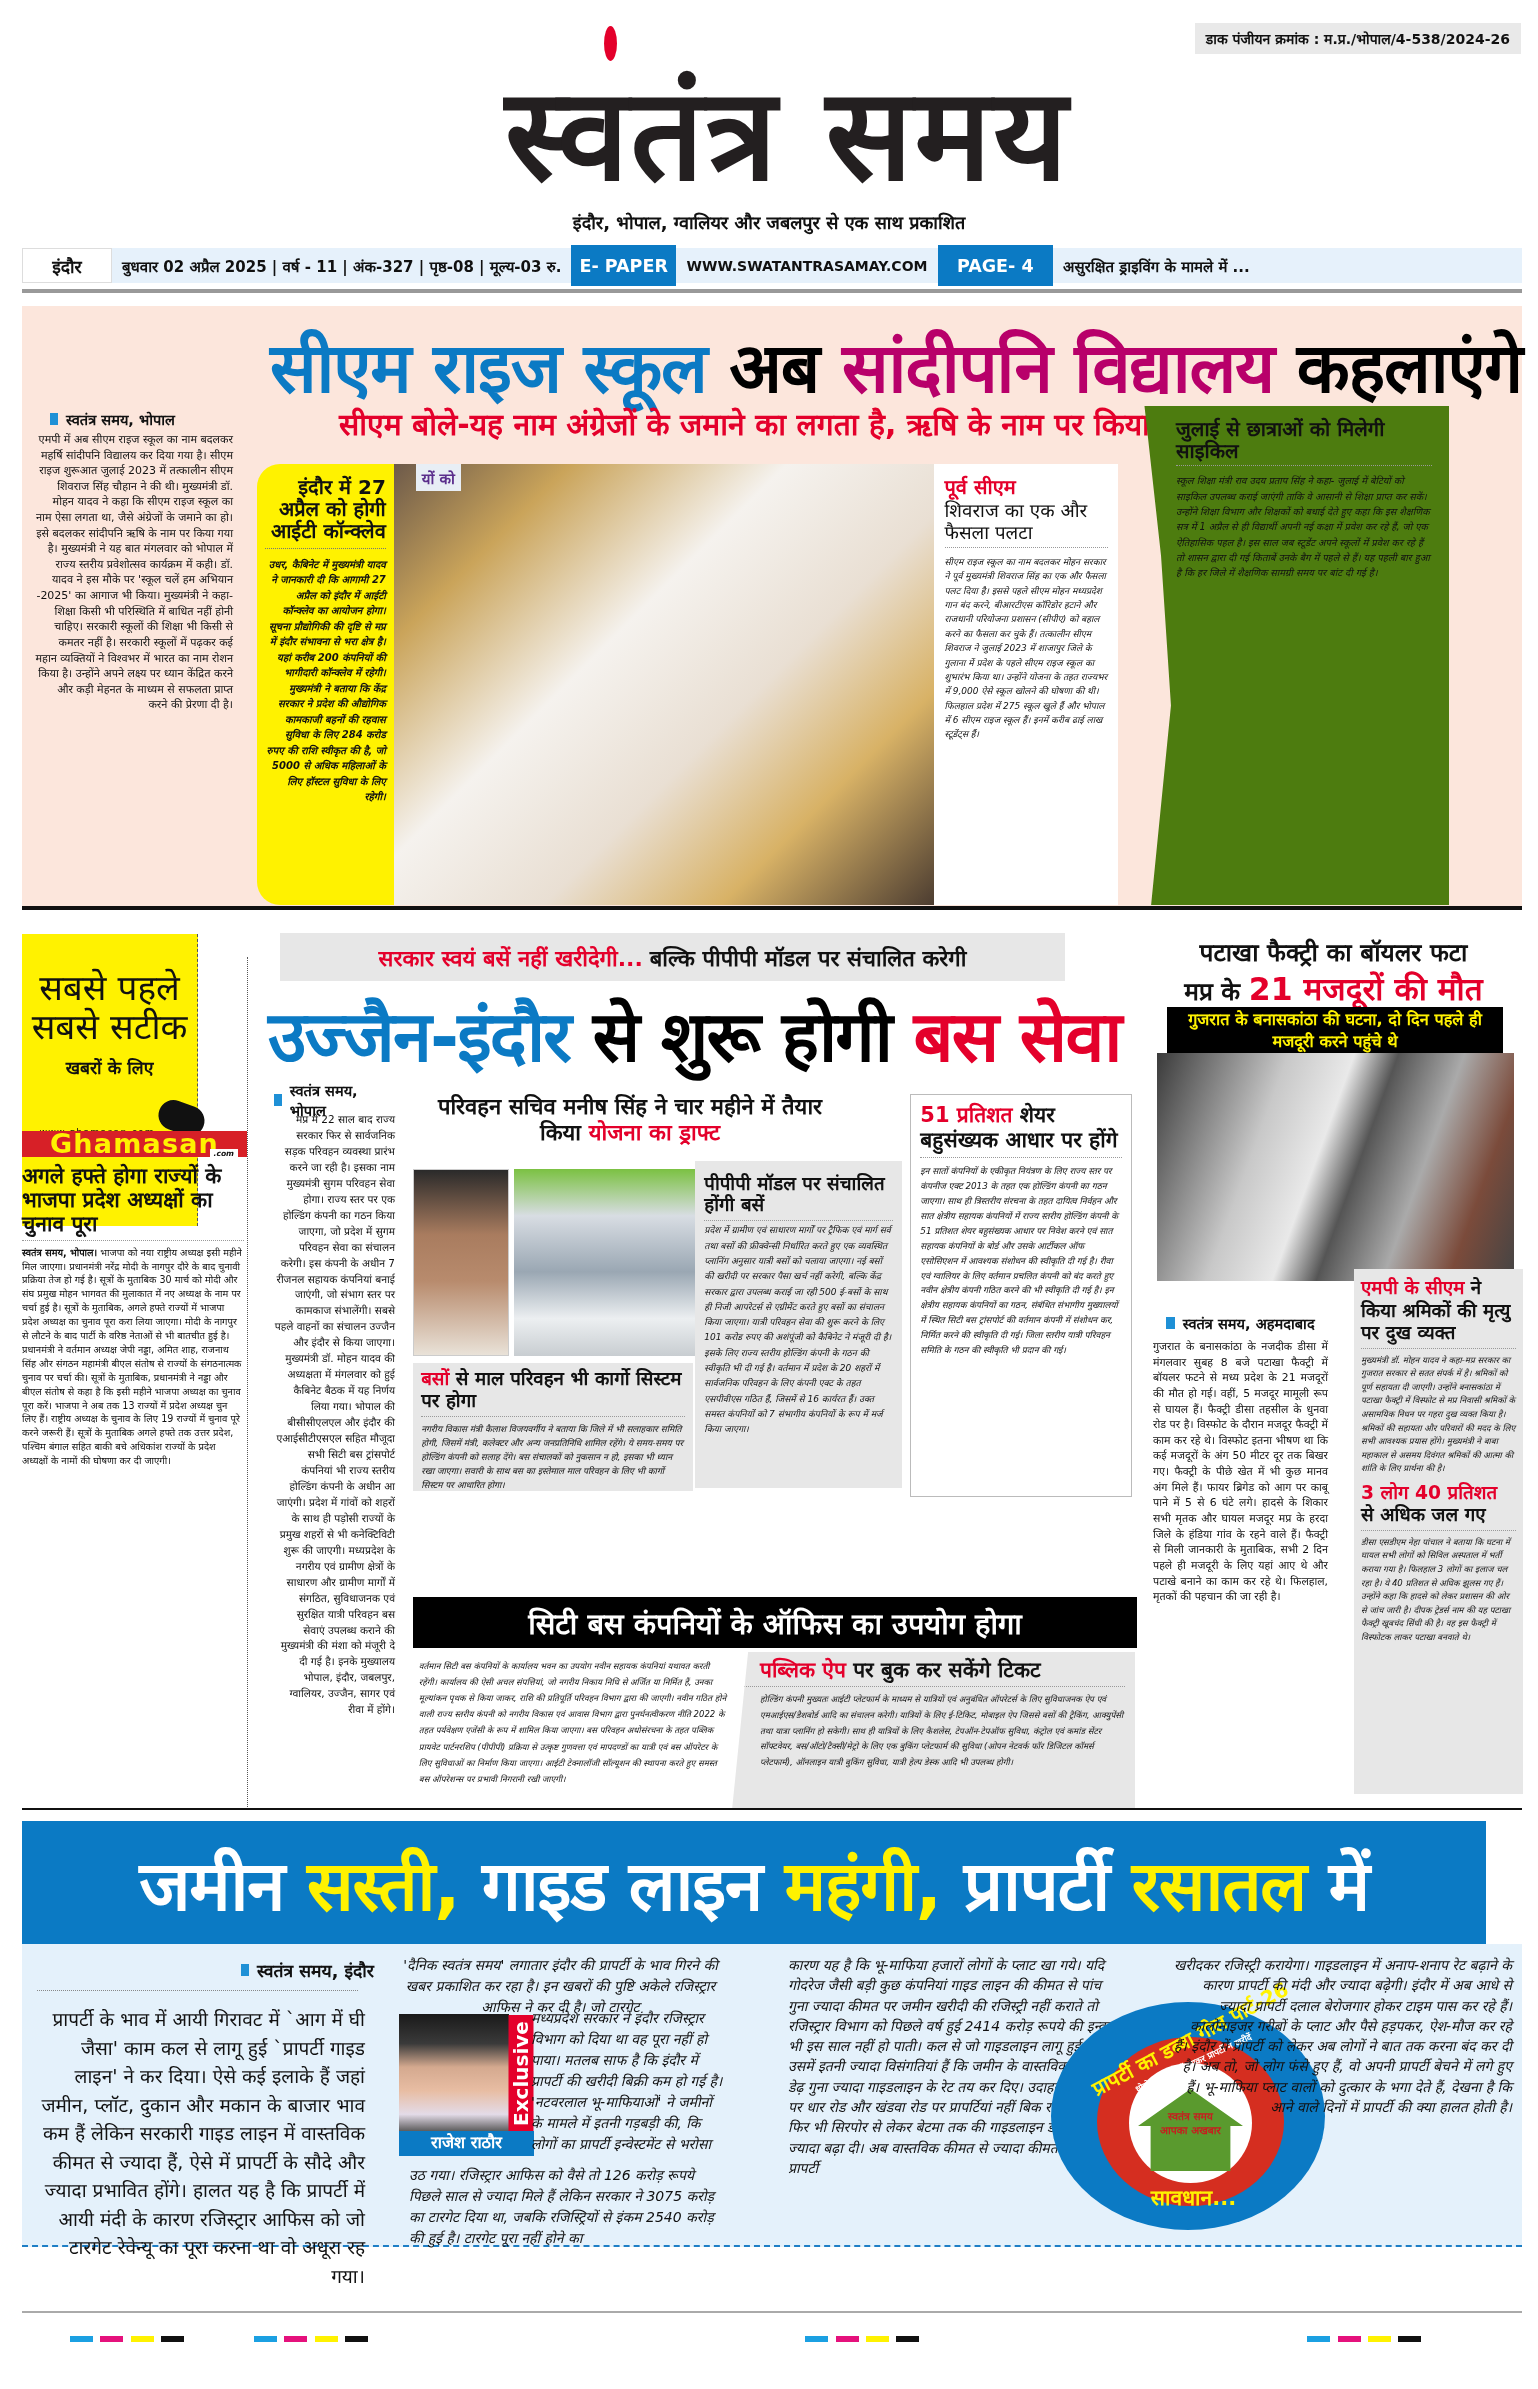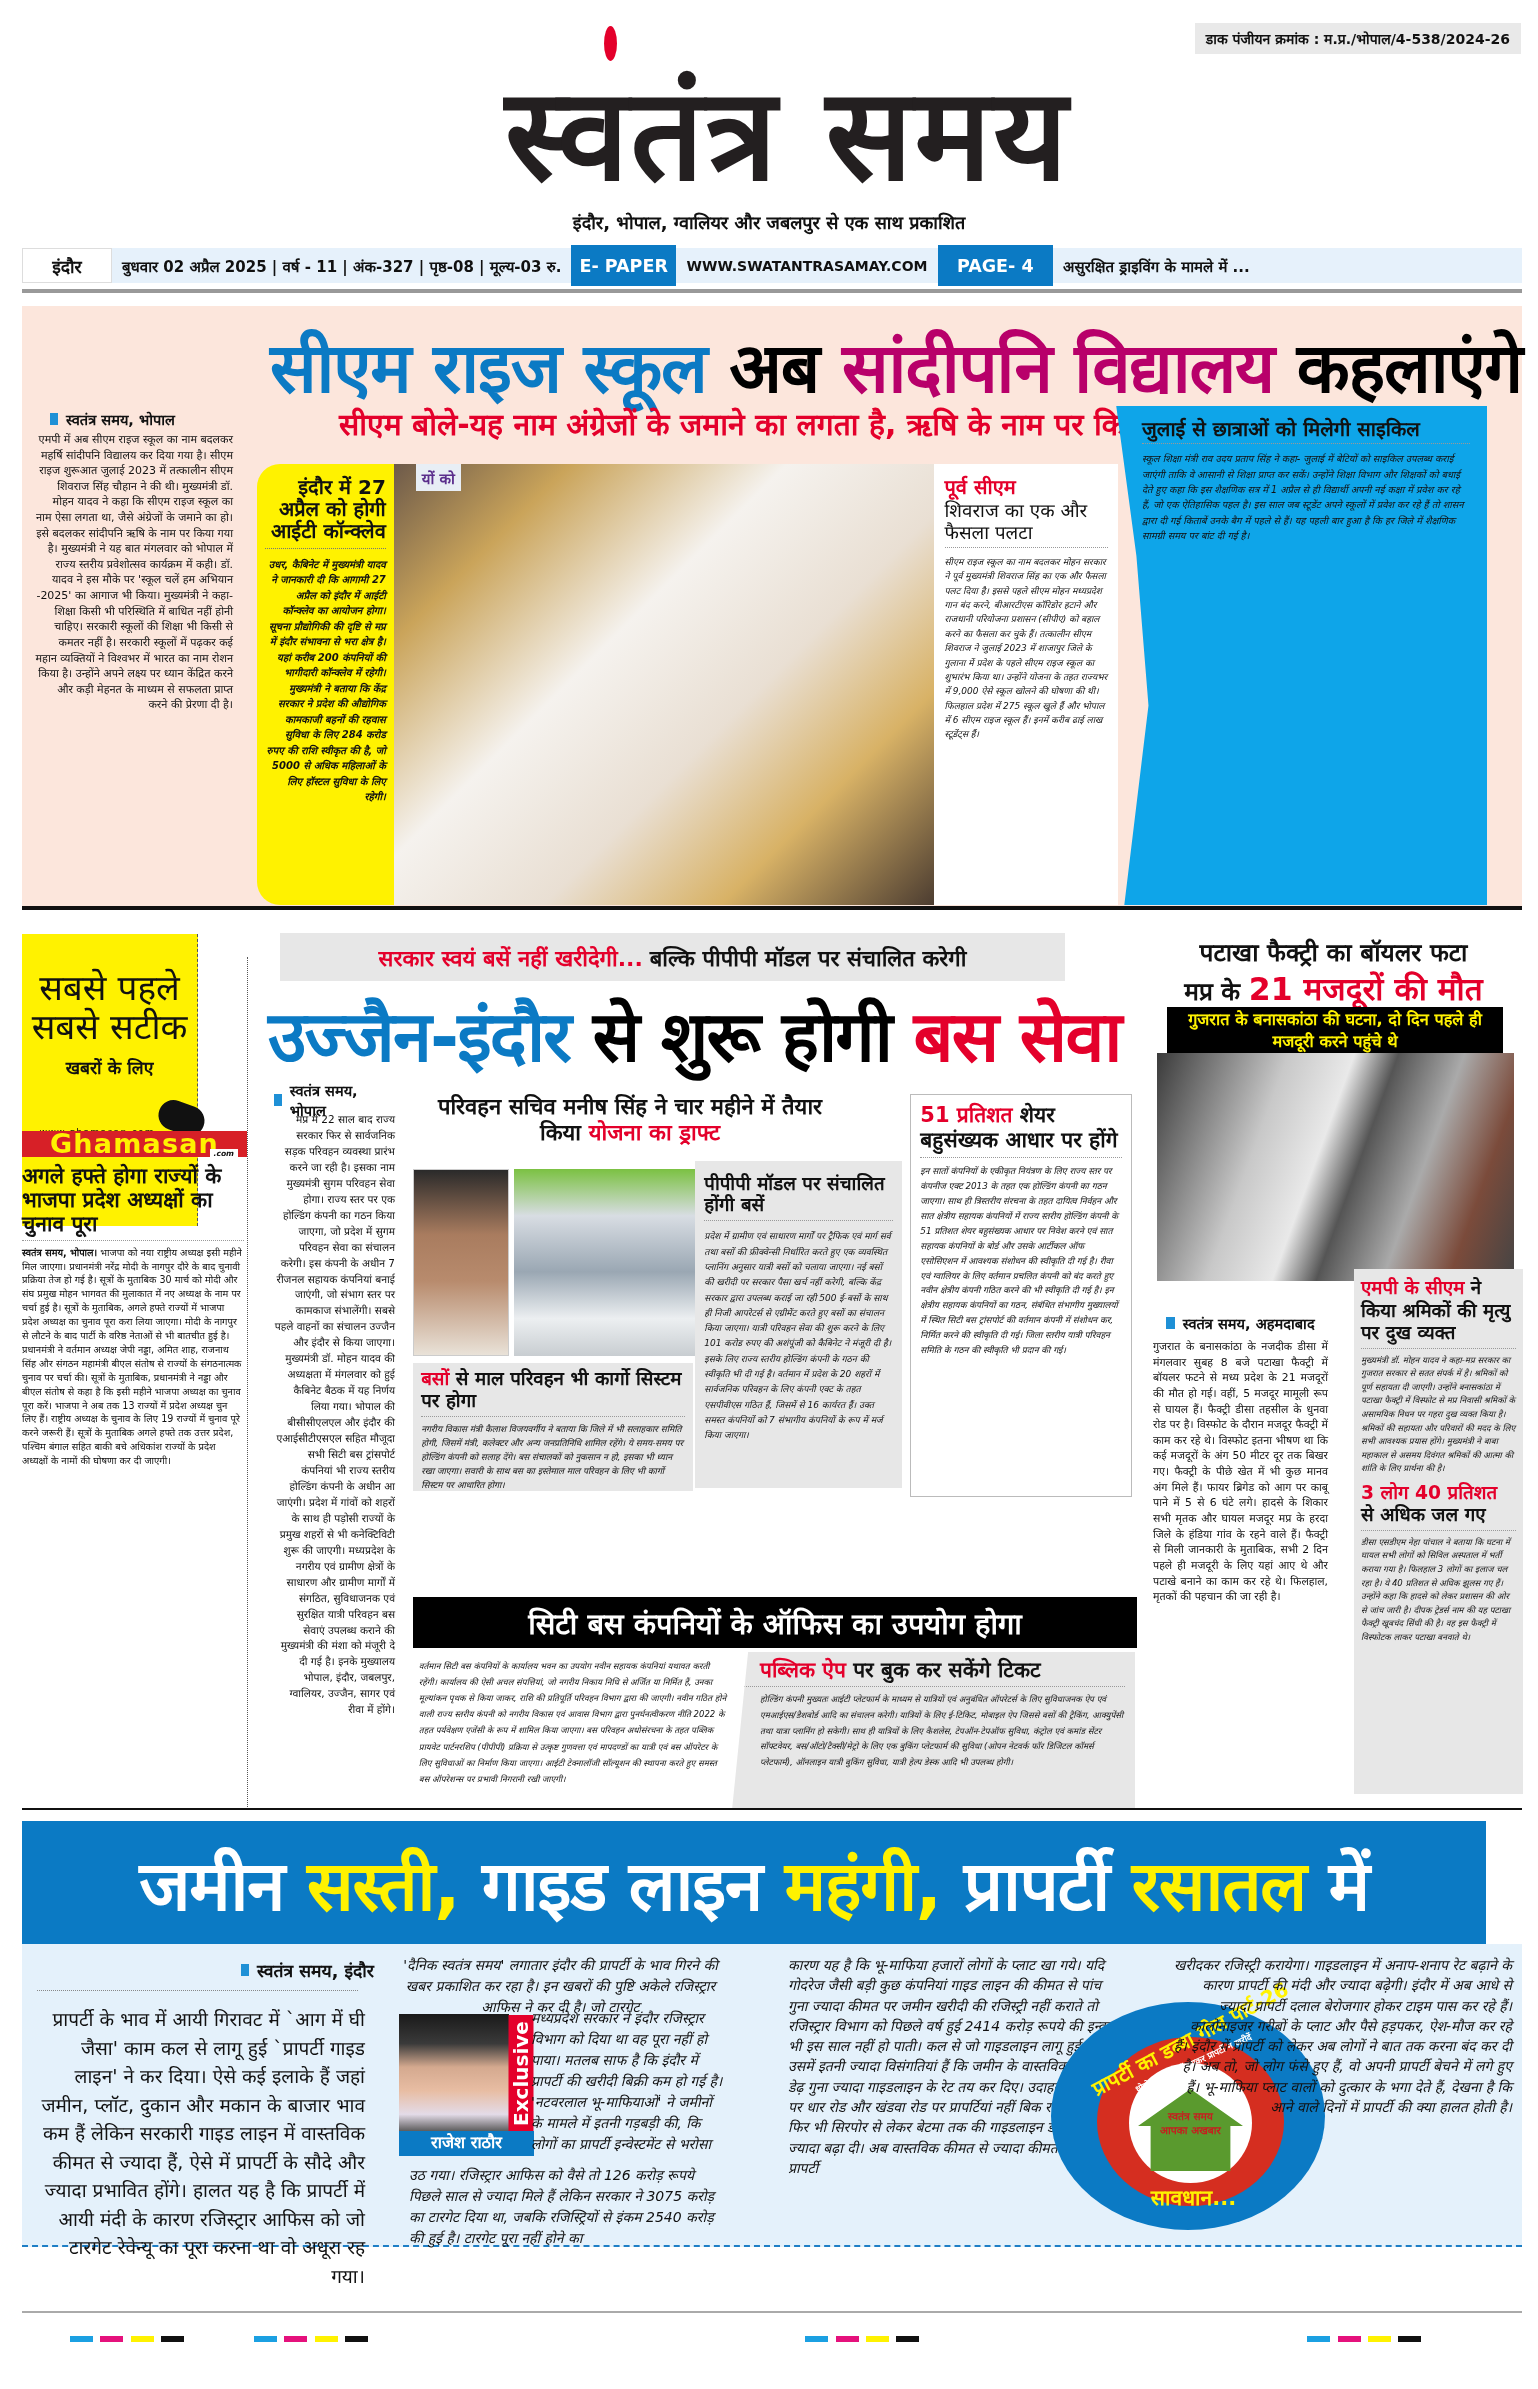--- a/index.html
+++ b/index.html
@@ -30,21 +30,21 @@
 #s1-body{left:35px;top:432px;width:198px;font-size:11px;text-align:right}
 #yellow-box{left:257px;top:464px;width:137px;height:441px;background:#fff200;border-radius:23px 0 0 23px;padding:11.7px 8.2px;text-align:right}
 #yellow-box h3{font-size:20px;line-height:1.12;margin-bottom:8.2px;border-bottom:1.2px dotted #777;padding-bottom:4.7px}
 #yellow-box p{font-size:10px;font-style:italic;font-weight:bold;line-height:1.55}
 #photo1{left:394px;top:464px;width:543px;height:441px;background:linear-gradient(135deg,#6d5a4a 0%,#caa45a 18%,#f5f2ee 40%,#e9dfd3 60%,#d8b266 78%,#4a3b30 100%)}
 #photo1-label{left:416px;top:464px;background:#e8eef5;color:#5b2f8c;font-size:15px;font-weight:bold;padding:3.5px 5.8px}
 #ex-cm{left:934px;top:464px;width:184px;height:441px;background:#fff;padding:9.3px 10.5px}
 #ex-cm .r{color:#e4002b;font-size:20px;font-weight:bold}
 #ex-cm .h{font-size:18.7px;line-height:1.15;border-bottom:1.2px dotted #999;padding-bottom:3.5px;margin-bottom:7px}
 #ex-cm p{font-size:9px;font-style:italic;line-height:1.6}
-#cycle{left:1084px;top:406px;width:403px;height:499px;padding:11.7px 17.5px 11.7px 58px;background:#0ea5e9;clip-path:polygon(8% 0,100% 0,100% 100%,10% 100%,16% 60%,13% 30%)}
+#cycle{left:1118px;top:406px;width:331px;height:499px;padding:11.7px 17.5px 11.7px 58px;background:#4d7c0f;clip-path:polygon(8% 0,100% 0,100% 100%,10% 100%,16% 60%,13% 30%)}
 #cycle h3{font-size:20px;line-height:1.1;border-bottom:1.2px dotted #999;padding-bottom:3.5px;margin-bottom:7px}
 #cycle p{font-size:9.6px;font-style:italic;line-height:1.6}
 #rule2{left:22px;top:906px;width:1500px;height:3.5px;background:#111}
 
 #ad{left:22px;top:934px;width:176px;height:292px;background:#fff200;border-right:1.2px dashed #555}
 #ad .t1{font-size:35px;font-weight:normal;text-align:center;line-height:1.1;margin-top:35px}
 #ad .t2{font-size:17.5px;font-weight:bold;text-align:center;margin-top:9.3px}
 #ad .url{font-size:9.3px;letter-spacing:1.2px;margin-top:47px;padding-left:17.5px}
 #ad-mouse{left:158px;top:1103px;width:47px;height:30px;background:#111;border-radius:23px;transform:rotate(20deg)}
 #ad-brand{left:22px;top:1131px;width:225px;height:26px;background:#d72027;color:#fff200;font-size:27px;font-weight:bold;text-align:center;line-height:26px;letter-spacing:1.2px}
@@ -55,21 +55,21 @@
 #bjp-rule{left:247px;top:957px;width:1.2px;height:852px;border-left:1.2px dotted #555}
 
 #bus-kicker{left:280px;top:933px;width:785px;height:48px;background:#e7e7e7;font-size:22px;font-weight:bold;display:flex;align-items:center;justify-content:center;gap:7px}
 #bus-head{left:268px;top:986px;width:864px;font-size:70px;font-weight:bold;white-space:nowrap;letter-spacing:-1.8px}
 #bus-byline{left:274px;top:1080px;width:117px}
 #bus-body{left:274px;top:1112px;width:121px;font-size:10.5px;text-align:right;line-height:1.52}
 #bus-sub{left:420px;top:1094px;width:420px;font-size:22px;font-weight:bold;text-align:center;line-height:1.2}
 #cm-photo{left:413px;top:1169px;width:96px;height:187px;background:linear-gradient(180deg,#2a2a2a 0%,#a97c5f 35%,#b88b6d 60%,#e9e2d8 100%);border:1.2px solid #ccc}
 #bus-photo{left:514px;top:1169px;width:181px;height:187px;background:linear-gradient(180deg,#7bc142 0%,#d8dde3 25%,#9aa7b3 55%,#eceff1 80%,#c8cdd1 100%)}
 #ppp{left:695px;top:1161px;width:207px;height:327px;background:#e7e7e7;padding:11.7px 9.3px}
-#ppp h3{font-size:18.7px;line-height:1.15;border-bottom:1.2px dotted #999;padding-bottom:4.7px;margin-bottom:8px}
+#ppp h3{font-size:18.7px;line-height:1.15;border-bottom:1.2px dotted #999;padding-bottom:4.7px;margin-bottom:2px}
 #ppp p{font-size:9px;font-style:italic;line-height:1.7}
 #cargo{left:413px;top:1363px;width:280px;height:128px;background:#e7e7e7;padding:4.7px 8.2px}
 #cargo h3{font-size:18.7px;line-height:1.2;border-bottom:1.2px dotted #999;padding-bottom:3.5px;margin-bottom:4.7px}
 #cargo p{font-size:8.8px;font-style:italic;line-height:1.6}
 #share{left:910px;top:1094px;width:222px;height:403px;border:1.2px solid #bbb;padding:8.2px 9.3px}
 #share h3{font-size:21px;line-height:1.2;border-bottom:1.2px dotted #999;padding-bottom:3.5px;margin-bottom:5.8px}
 #share p{font-size:8.8px;font-style:italic;line-height:1.7}
 #office-bar{left:413px;top:1597px;width:724px;height:51px;background:#000;color:#fff;font-size:29px;font-weight:bold;display:flex;align-items:center;justify-content:center}
 #office-body{left:413px;top:1652px;width:321px;height:158px;padding:5.8px 5.8px;font-size:8.5px;font-style:italic;line-height:1.9}
 #app{left:732px;top:1652px;width:403px;height:158px;background:#e7e7e7;padding:5.8px 10.5px;clip-path:polygon(4% 0,100% 0,100% 100%,0 100%)}

